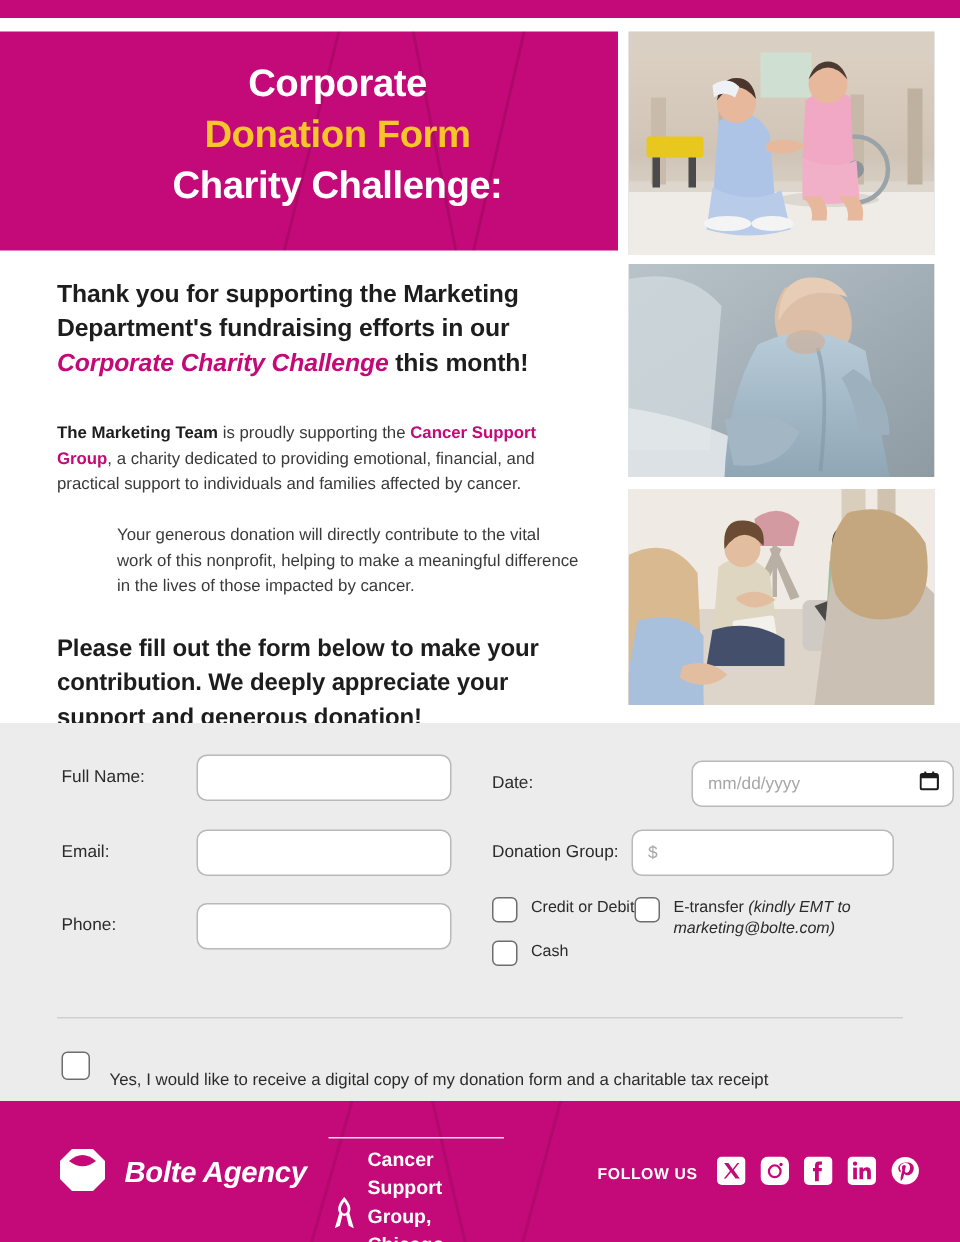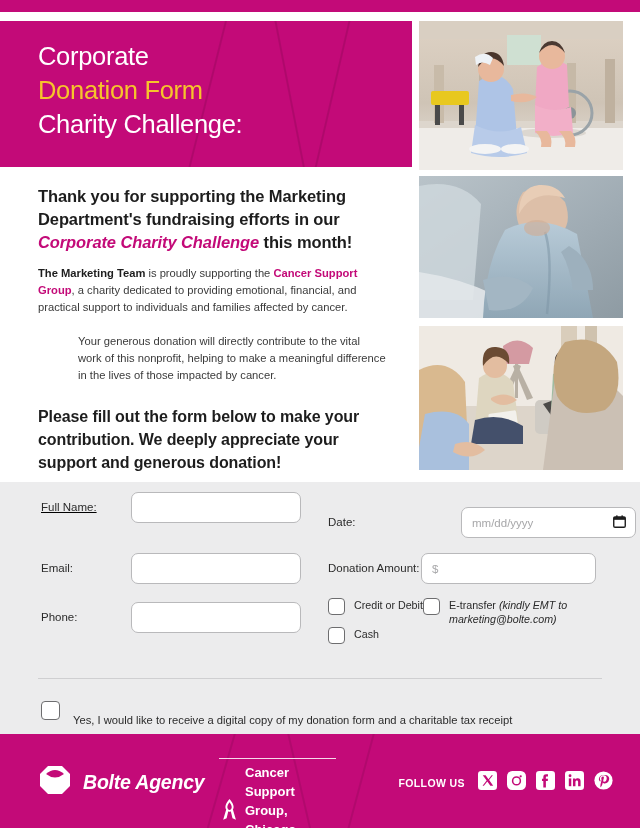--- a/index.html
+++ b/index.html
@@ -45,24 +45,25 @@
   .hero .streak.s1 { left: 205px; transform: rotate(14deg); }
   .hero .streak.s2 { left: 290px; transform: rotate(-11deg); }
   .hero .streak.s3 { left: 330px; transform: rotate(13deg); }
 
   .hero-inner {
     position: relative;
     padding: 19px 0 0 38px;
   }
   .hero-line {
     font-size: 25.5px;
-    font-weight: normal;
+    font-weight: bold;
     line-height: 1.33;
     letter-spacing: -0.3px;
     color: #ffffff;
+    text-align: center;
   }
   .hero-line.accent { color: #f6c42b; }
 
   
   .photo {
     position: absolute;
     left: 419px;
     width: 204px;
     overflow: hidden;
     background: #cfd6da;
@@ -89,21 +90,21 @@
     color: #c30a78;
     font-style: italic;
   }
   .para {
     font-size: 11.2px;
     line-height: 1.52;
     color: #3a3a3a;
   }
   .para .b { font-weight: bold; color: #1d1d1d; }
   .para .pink { font-weight: bold; color: #c30a78; }
-  .para-1 { margin-top: 11px; }
+  .para-1 { margin-top: 27px; }
   .para-2 { margin-top: 17px; margin-left: 40px; }
 
   .cta {
     margin-top: 22px;
     font-size: 16px;
     font-weight: bold;
     line-height: 1.42;
     color: #1d1d1d;
     letter-spacing: -0.1px;
   }
@@ -130,21 +131,21 @@
     height: 31px;
     font-family: "Liberation Sans", sans-serif;
     font-size: 11.5px;
     color: #2b2b2b;
     padding: 0 10px;
     outline: none;
   }
   .txt-input::placeholder { color: #a7a7a9; }
 
   
-  .f-name  { left: 41px; top: 492px; text-decoration: underline; }
+  .f-name  { left: 41px; top: 503px; }
   .f-email { left: 41px; top: 553px; }
   .f-phone { left: 41px; top: 602px; }
   .f-name .fld-label,
   .f-email .fld-label,
   .f-phone .fld-label { width: 90px; }
   .f-name .txt-input,
   .f-email .txt-input,
   .f-phone .txt-input { width: 170px; }
 
   
@@ -419,21 +420,21 @@
           <rect x="0.8" y="2.2" width="12.4" height="11" rx="1.4" fill="none" stroke="#1d1d1d" stroke-width="1.5"></rect>
           <rect x="0.8" y="2.2" width="12.4" height="3" fill="#1d1d1d"></rect>
           <rect x="3.4" y="0.4" width="1.5" height="3" fill="#1d1d1d"></rect>
           <rect x="9.1" y="0.4" width="1.5" height="3" fill="#1d1d1d"></rect>
         </svg>
       </span>
     </span>
   </div>
 
   <div class="fld-row f-amt">
-    <span class="fld-label">Donation Amount:</span>
+    <span class="fld-label">Donation Group:</span>
     <input class="txt-input" type="text" placeholder="$" style="">
   </div>
 
   <div class="pay-left">
     <div class="cbx-row">
       <span class="cbx"></span>
       <span class="cbx-lbl">Credit or Debit</span>
     </div>
     <div class="cbx-row">
       <span class="cbx"></span>

